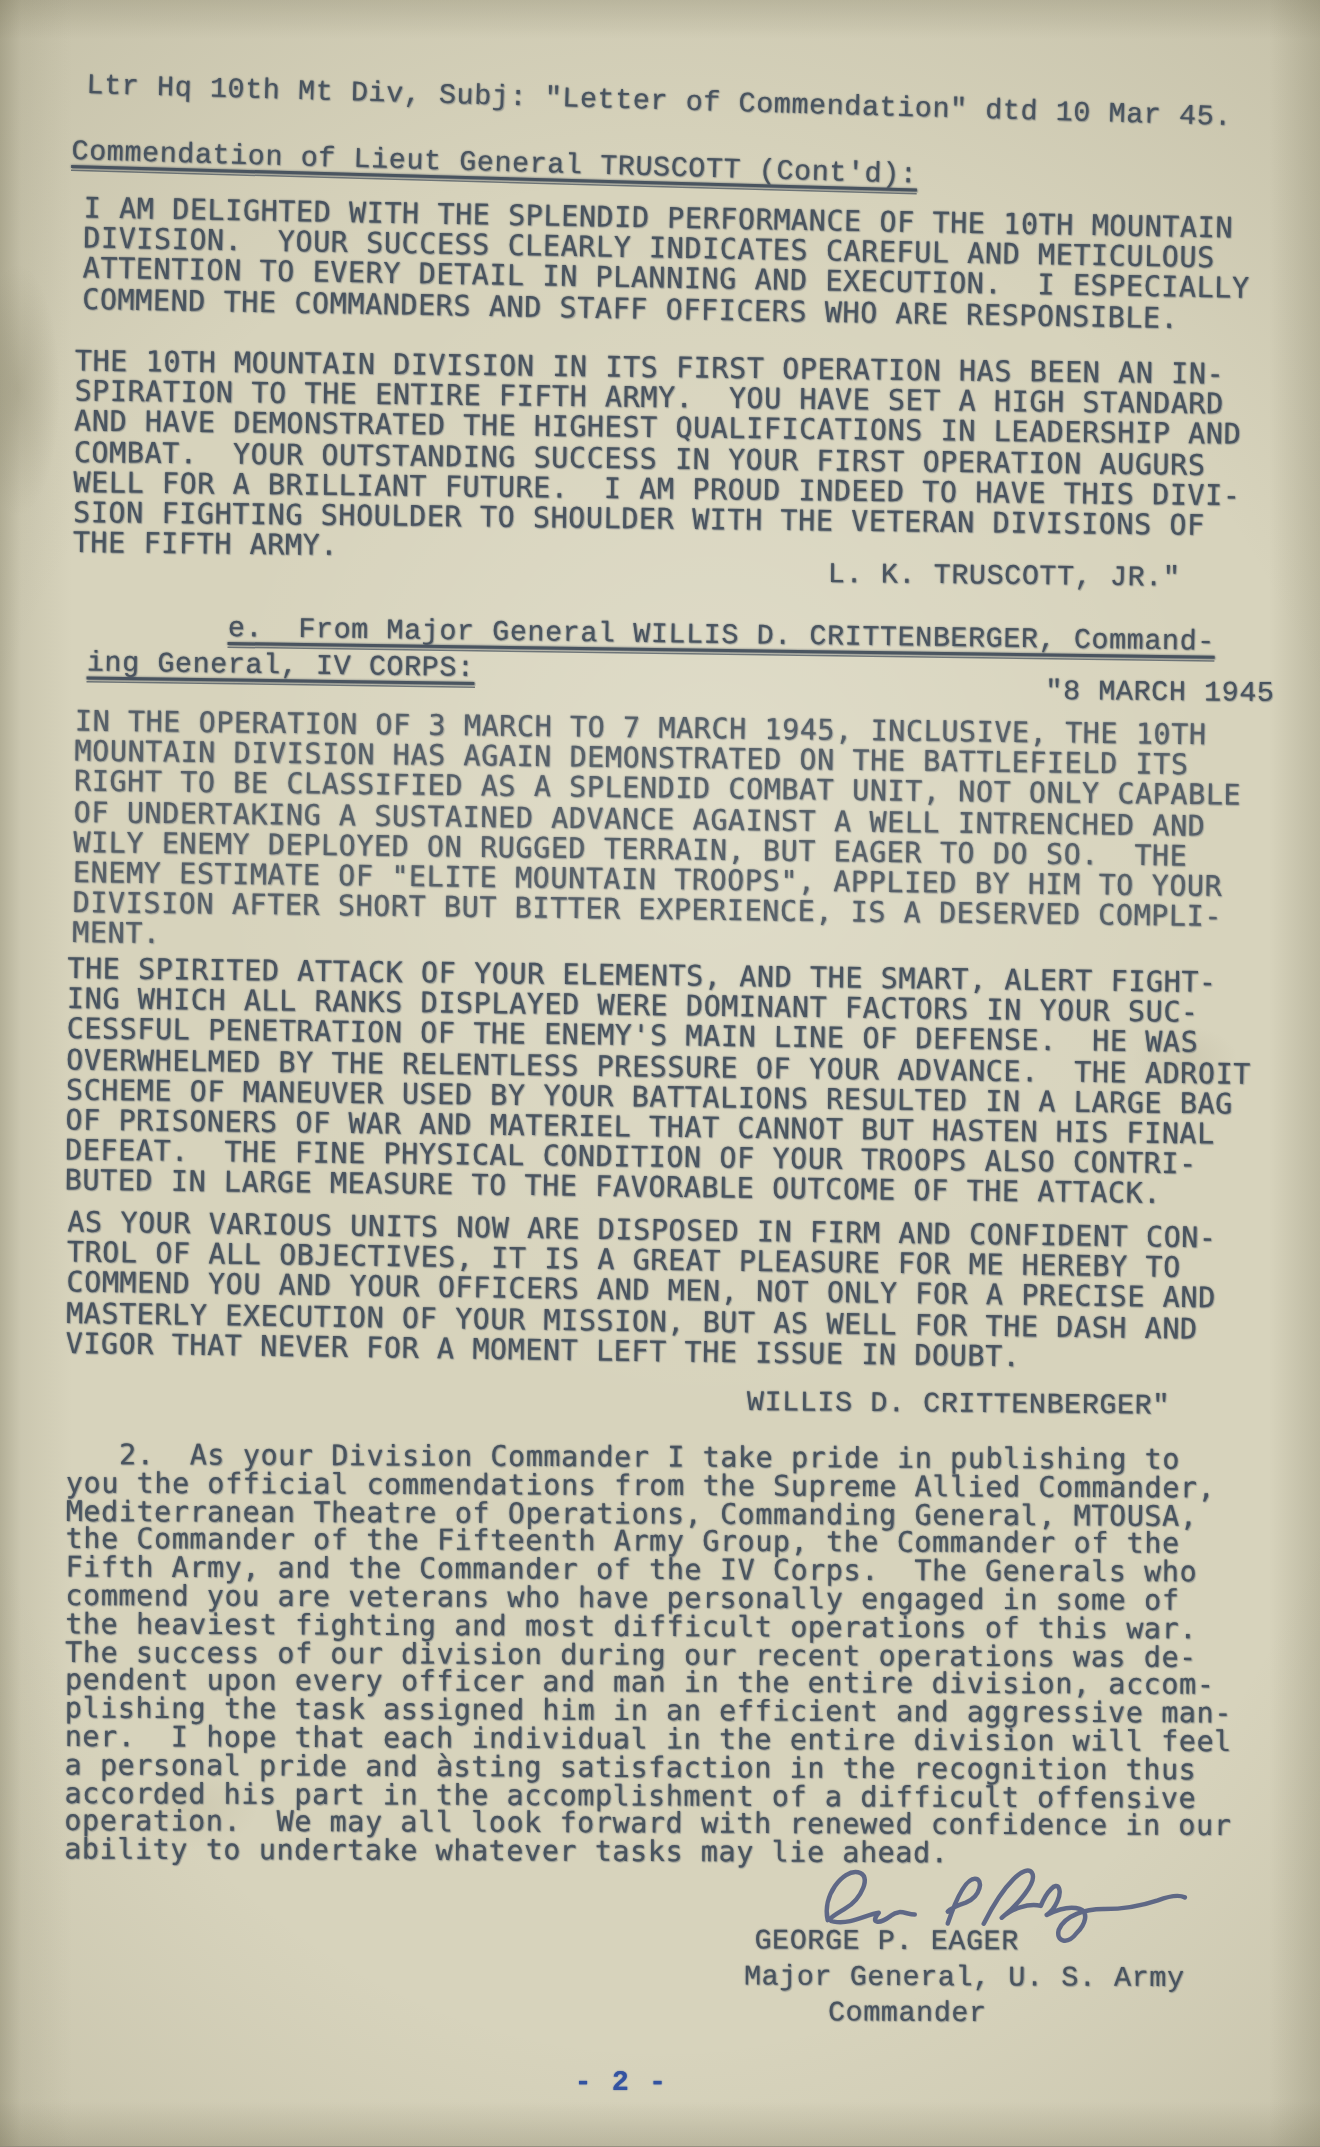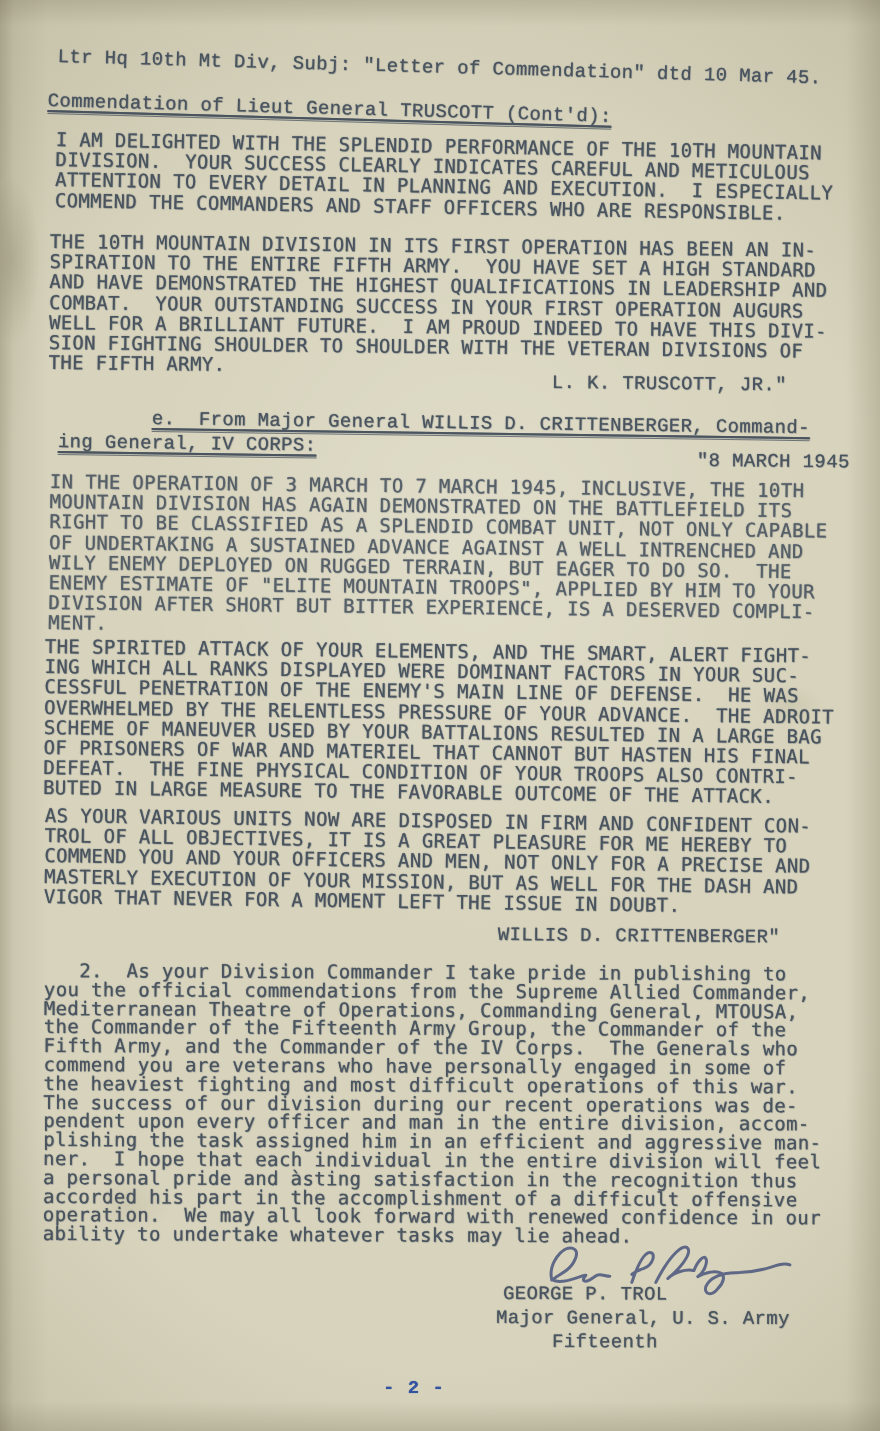--- a/index.html
+++ b/index.html
@@ -134,21 +134,21 @@
 accorded his part in the accomplishment of a difficult offensive
 operation.  We may all look forward with renewed confidence in our
 ability to undertake whatever tasks may lie ahead.</pre>
 
   <svg class="sig-svg rot20" style="left:528px;top:1230px;" width="290" height="80" viewBox="0 0 290 80" role="img" aria-label="George P. Hays">
     <path d="M24,50 C20,34 34,16 44,18 C54,20 46,36 36,42 C28,47 22,50 28,51 C40,53 50,46 58,45 C52,52 58,53 66,47 C72,42 76,46 82,46"></path>
     <path d="M104,52 C110,34 116,22 122,22 C128,22 126,34 116,38 C110,40 106,42 104,44"></path>
     <path d="M128,52 C142,24 156,12 160,18 C164,24 150,40 140,48 C146,42 158,38 166,40 C170,30 176,24 178,28 C180,32 176,42 170,46 C178,42 186,40 192,42 C198,44 196,52 190,58 C184,66 176,64 178,56 C182,46 196,42 208,42 C220,42 232,40 244,36 C252,33 258,32 262,34"></path>
   </svg>
 
-  <div class="t rot20" style="left:503px;top:1283px;">GEORGE P. TROL</div>
+  <div class="t rot20" style="left:503px;top:1283px;">GEORGE P. EAGER</div>
 
   <div class="t rot20" style="left:496px;top:1307px;">Major General, U. S. Army</div>
 
-  <div class="t rot20" style="left:552px;top:1331px;">Fifteenth</div>
+  <div class="t rot20" style="left:552px;top:1331px;">Commander</div>
 
   <div class="t page-num" style="left:383px;top:1377px;">- 2 -</div>
 
 </div>
 
 </body></html>

